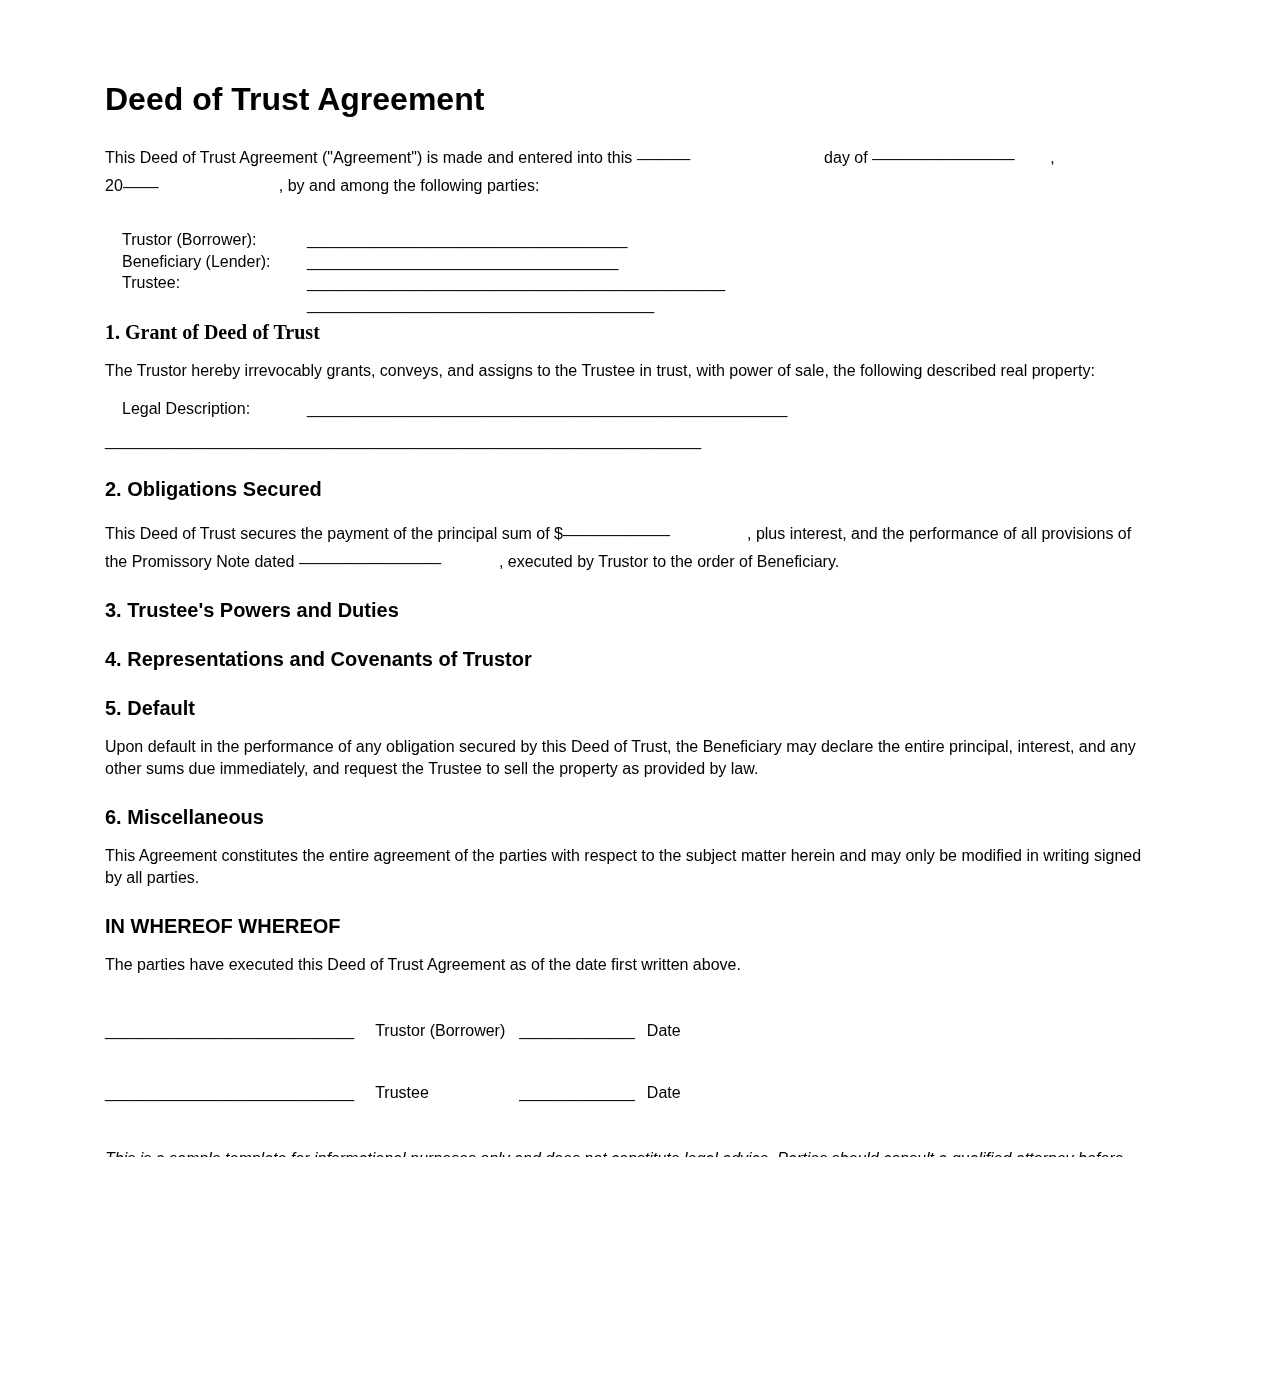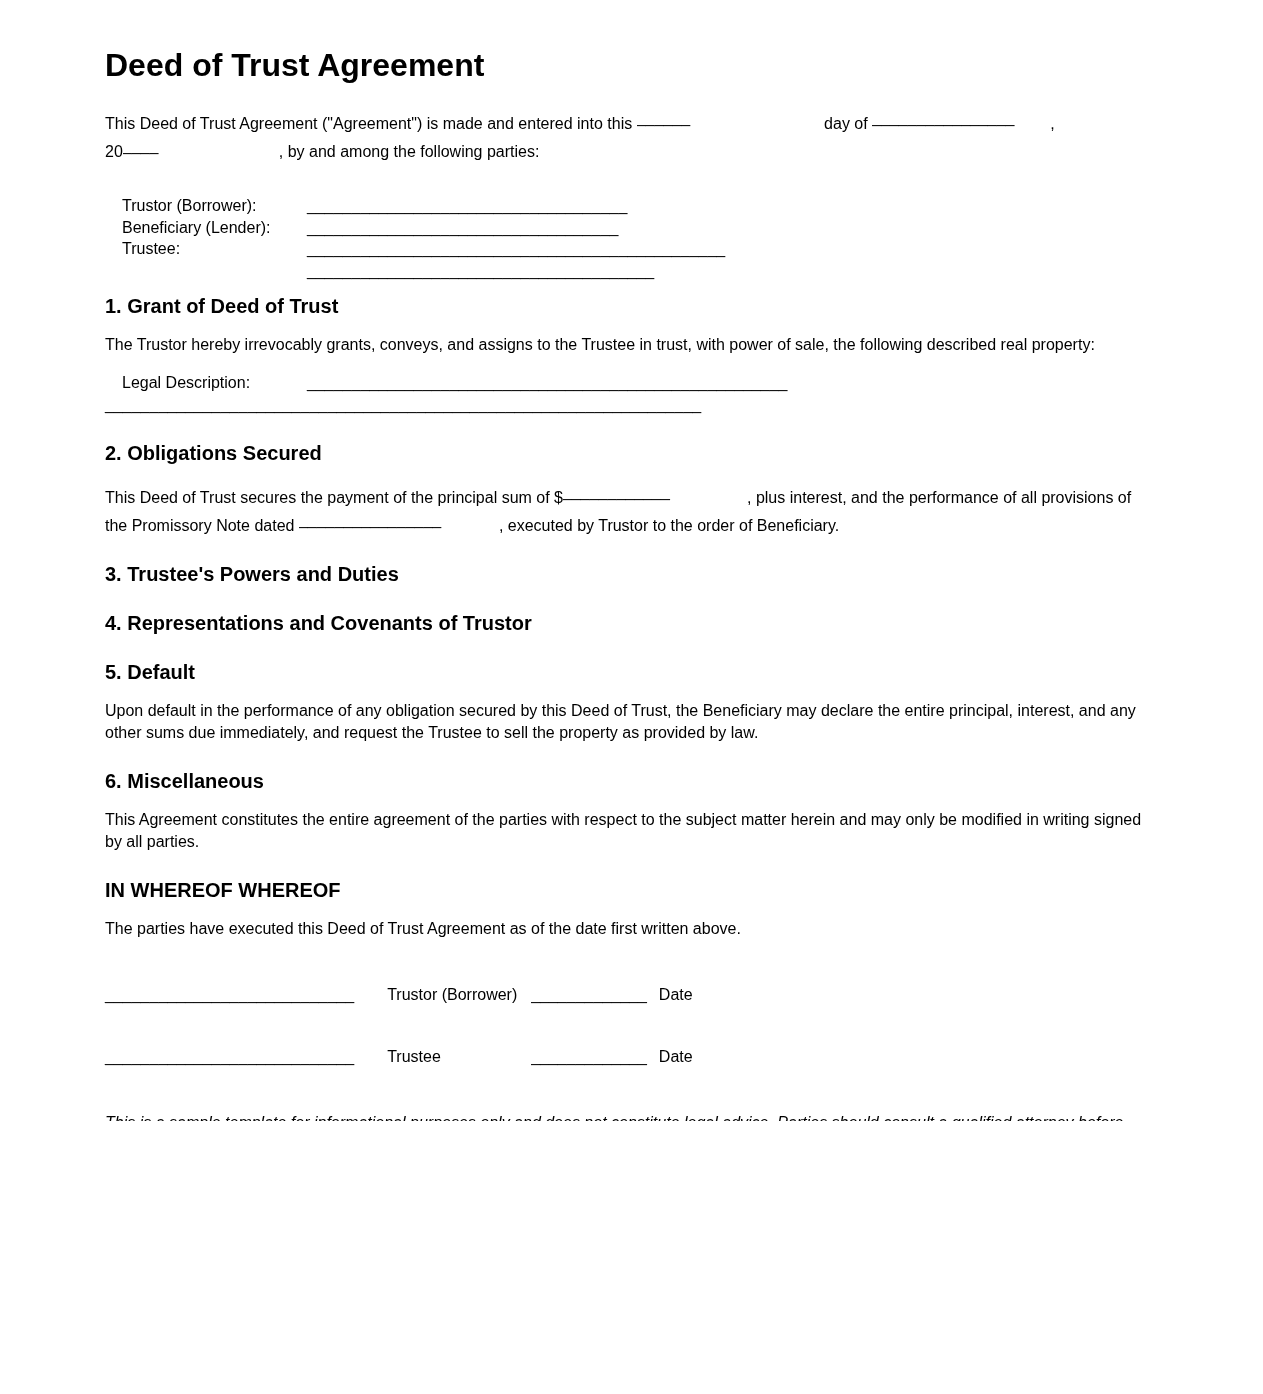--- a/index.html
+++ b/index.html
@@ -7,47 +7,47 @@
   .page {
     position: relative;
     width: 1263px;
     height: 1394px;
     overflow: hidden;
     background: #ffffff;
     color: #000000;
     font-family: "Liberation Sans", sans-serif;
     font-size: 16px;
     line-height: 22px;
-    padding: 47px 108px 0 105px;
+    padding: 81px 108px 0 105px;
   }
   h1.doc-title {
     font-size: 32px;
     line-height: 37px;
     font-weight: bold;
     margin: 0 0 23px 0;
   }
   p.para { margin: 16px 0; }
   p.intro { margin: 0 0 20px 0; }
   .blank { display: inline-block; white-space: pre; overflow: hidden; vertical-align: baseline; }
   .nowrap { white-space: nowrap; }
   .parties { margin: 32px 0 0 0; padding-left: 17px; line-height: 21.5px; }
   .party-label { display: inline-block; width: 185px; }
   h2.section-heading {
     font-size: 20px;
     line-height: 23px;
     font-weight: bold;
     margin: 26px 0 16px 0;
   }
-  h2.section-heading.first { margin-top: 14px; }
+  h2.section-heading.first { margin-top: 6px; font-family: Liberation Serif, serif; }
   .legal-row { margin-top: 12px; padding-left: 17px; }
   .legal-label { display: inline-block; width: 185px; }
-  .legal-line2 { }
+  .legal-line2 { margin-top: 10px; }
   .sig-row { margin-top: 40px; white-space: nowrap; }
   .sig-row.first { margin-top: 44px; }
-  .sig-label { display: inline-block; min-width: 144px; margin-left: 33px; }
+  .sig-label { display: inline-block; min-width: 144px; margin-left: 21px; }
   .sig-date-label { margin-left: 12px; }
   .footer-clip { height: 9px; overflow: hidden; margin-top: 44px; }
   .disclaimer { font-style: italic; font-size: 16px; line-height: 22px; }
 </style>
 </head>
 <body>
 
 <div class="page">
 
   <h1 class="doc-title">Deed of Trust Agreement</h1>

